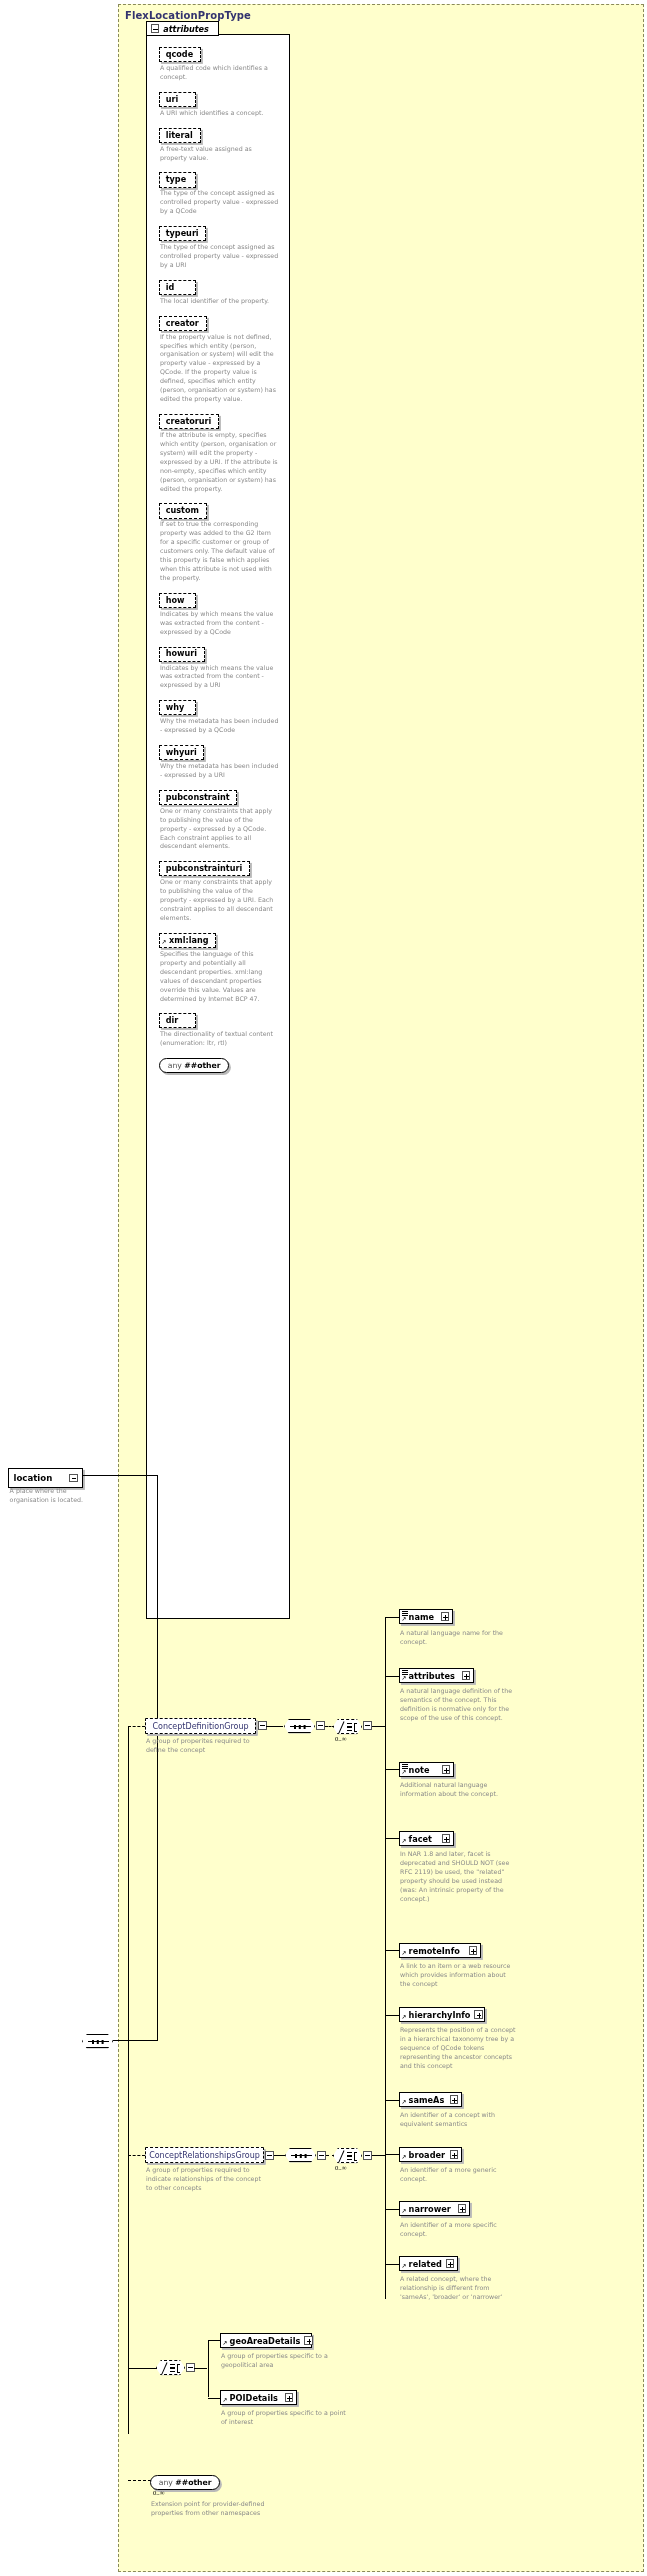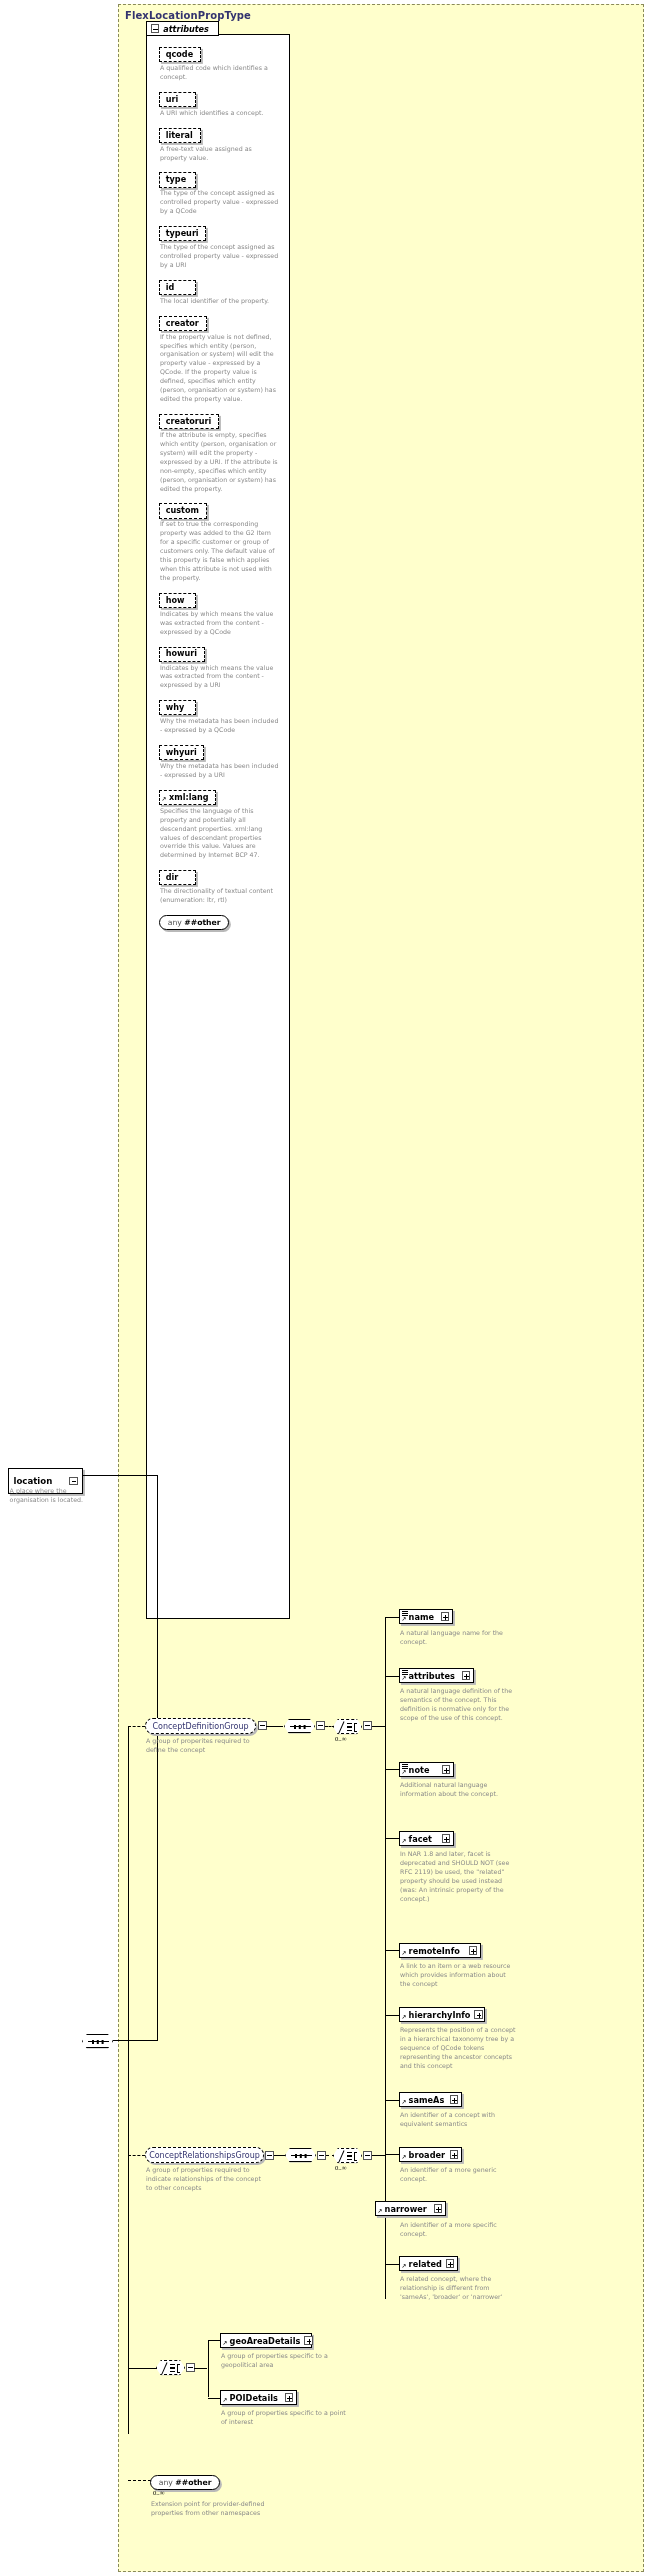--- a/index.html
+++ b/index.html
@@ -160,39 +160,39 @@
     background: #ffffff;
     box-shadow: 1.9px 1.9px 0 0 #b9b9b9;
     box-sizing: border-box;
     display: flex;
     align-items: center;
     padding: 0 3.8px 0 4.8px;
     gap: 2.9px;
     font-size: 8.6px;
     font-weight: bold;
     color: #000;
-    height: 26px;
+    height: 20px;
   }
 
   #location-box { left: 7.7px; top: 1468px; width: 75px; }
   #location-desc {
     position: absolute;
     left: 9.6px;
     top: 1487px;
     width: 82px;
     font-size: 6.3px;
     color: #8a8a8a;
     line-height: 1.42;
   }
 
   
   .group-box {
     position: absolute;
     border: 1.3px dashed #000;
-    border-radius: 8px;
+    border-radius: 1px;
     background: #ffffff;
     box-shadow: 1.9px 1.9px 0 0 #b9b9b9;
     box-sizing: border-box;
     display: flex;
     align-items: center;
     justify-content: center;
     padding: 0 5.7px;
     font-size: 8px;
     color: #33336f;
     height: 16.3px;
@@ -415,21 +415,29 @@
     <div class="attr-item">
       <span class="attr-box">why</span>
       <div class="attr-desc">Why the metadata has been included - expressed by a QCode</div>
     </div>
 
     <div class="attr-item">
       <span class="attr-box">whyuri</span>
       <div class="attr-desc">Why the metadata has been included - expressed by a URI</div>
     </div>
 
-
+    <div class="attr-item">
+      <span class="attr-box">pubconstraint</span>
+      <div class="attr-desc">One or many constraints that apply to publishing the value of the property - expressed by a QCode. Each constraint applies to all descendant elements.</div>
+    </div>
+
+    <div class="attr-item">
+      <span class="attr-box">pubconstrainturi</span>
+      <div class="attr-desc">One or many constraints that apply to publishing the value of the property - expressed by a URI. Each constraint applies to all descendant elements.</div>
+    </div>
 
     <div class="attr-item">
       <span class="attr-box has-arrow">
         <span class="attr-arrow">↗</span><span>xml:lang</span>
       </span>
       <div class="attr-desc">Specifies the language of this property and potentially all descendant properties. xml:lang values of descendant properties override this value. Values are determined by Internet BCP 47.</div>
     </div>
 
     <div class="attr-item">
       <span class="attr-box">dir</span>
@@ -593,21 +601,21 @@
 
   <div class="ln-h" style="left:385px; top:2154px; width:15.3px;"></div>
   <div class="relem" style="left:399px; top:2147px; width:63px;">
     <span class="ico-arrow">↗</span>
     <span>broader</span>
     <span class="plus-box" style="margin-left:auto"></span>
   </div>
   <div class="rdesc" style="left:400px; top:2166px; width:117px;">An identifier of a more generic concept.</div>
 
   <div class="ln-h" style="left:385px; top:2209px; width:15.3px;"></div>
-  <div class="relem" style="left:375px; top:2201px; width:71px;">
+  <div class="relem" style="left:399px; top:2201px; width:71px;">
     <span class="ico-arrow">↗</span>
     <span>narrower</span>
     <span class="plus-box" style="margin-left:auto"></span>
   </div>
   <div class="rdesc" style="left:400px; top:2221px; width:117px;">An identifier of a more specific concept.</div>
 
   <div class="ln-h" style="left:385px; top:2264px; width:15.3px;"></div>
   <div class="relem" style="left:399px; top:2256px; width:59px;">
     <span class="ico-arrow">↗</span>
     <span>related</span>

